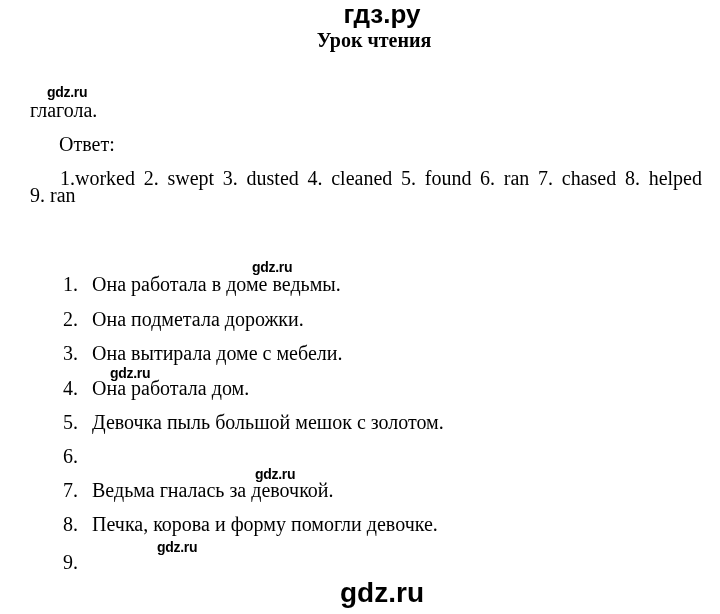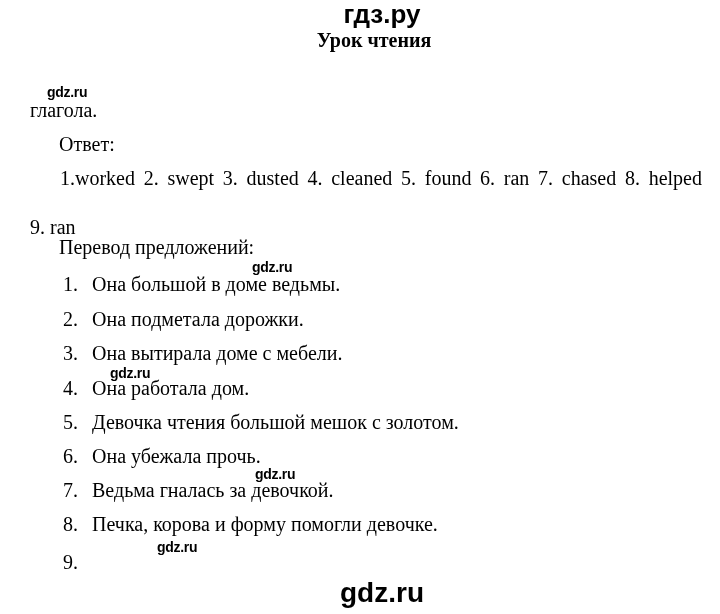--- a/index.html
+++ b/index.html
@@ -67,21 +67,21 @@
     height: 25px;
     overflow: hidden;
     text-indent: 30px;
   }
   .jline::after { content: ""; display: inline-block; width: 100%; height: 0; }
   .task-line1 { top: 62px; }
   .answers-line1 { top: 167px; }
 
   .plain-line { left: 8px; white-space: nowrap; }
   .task-line2 { top: 99px; }
-  .answers-line2 { top: 216px; }
+  .answers-line2 { top: 184px; }
 
   
   .trans-list { top: 0; left: 0; width: 720px; height: 614px; pointer-events: none; }
   .trans-item { position: absolute; left: 0; width: 700px; padding-left: 92px; box-sizing: border-box; white-space: nowrap; }
   .trans-item .num { position: absolute; left: 63px; top: 0; }
   .trans-item:nth-child(1) { top: 273px; }
   .trans-item:nth-child(2) { top: 308px; }
   .trans-item:nth-child(3) { top: 342px; }
   .trans-item:nth-child(4) { top: 377px; }
   .trans-item:nth-child(5) { top: 411px; }
@@ -99,47 +99,45 @@
 
   <div class="abs lesson-title">Урок чтения</div>
 
   <div class="abs watermark wm1">gdz.ru</div>
   <div class="abs plain-line task-line2">глагола.</div>
 
   <div class="abs section-label answer-label">Ответ:</div>
   <div class="abs jline answers-line1">1.worked 2. swept 3. dusted 4. cleaned 5. found 6. ran 7. chased 8. helped</div>
   <div class="abs plain-line answers-line2">9. ran</div>
 
-  <div class="abs section-label translation-label">Перевод предложений:</div>
   <div class="abs watermark wm2">gdz.ru</div>
 
   <div class="abs trans-list">
     <div class="trans-item">
       <span class="num">1.</span>
-      <span>Она большой в доме ведьмы.</span>
+      <span>Она работала в доме ведьмы.</span>
     </div>
     <div class="trans-item">
       <span class="num">2.</span>
       <span>Она подметала дорожки.</span>
     </div>
     <div class="trans-item">
       <span class="num">3.</span>
       <span>Она вытирала доме с мебели.</span>
     </div>
     <div class="trans-item">
       <span class="num">4.</span>
       <span>Она работала дом.</span>
     </div>
     <div class="trans-item">
       <span class="num">5.</span>
-      <span>Девочка чтения большой мешок с золотом.</span>
+      <span>Девочка пыль большой мешок с золотом.</span>
     </div>
     <div class="trans-item">
       <span class="num">6.</span>
-      <span>Она убежала прочь.</span>
     </div>
     <div class="trans-item">
       <span class="num">7.</span>
       <span>Ведьма гналась за девочкой.</span>
     </div>
     <div class="trans-item">
       <span class="num">8.</span>
       <span>Печка, корова и форму помогли девочке.</span>
     </div>
     <div class="trans-item">

